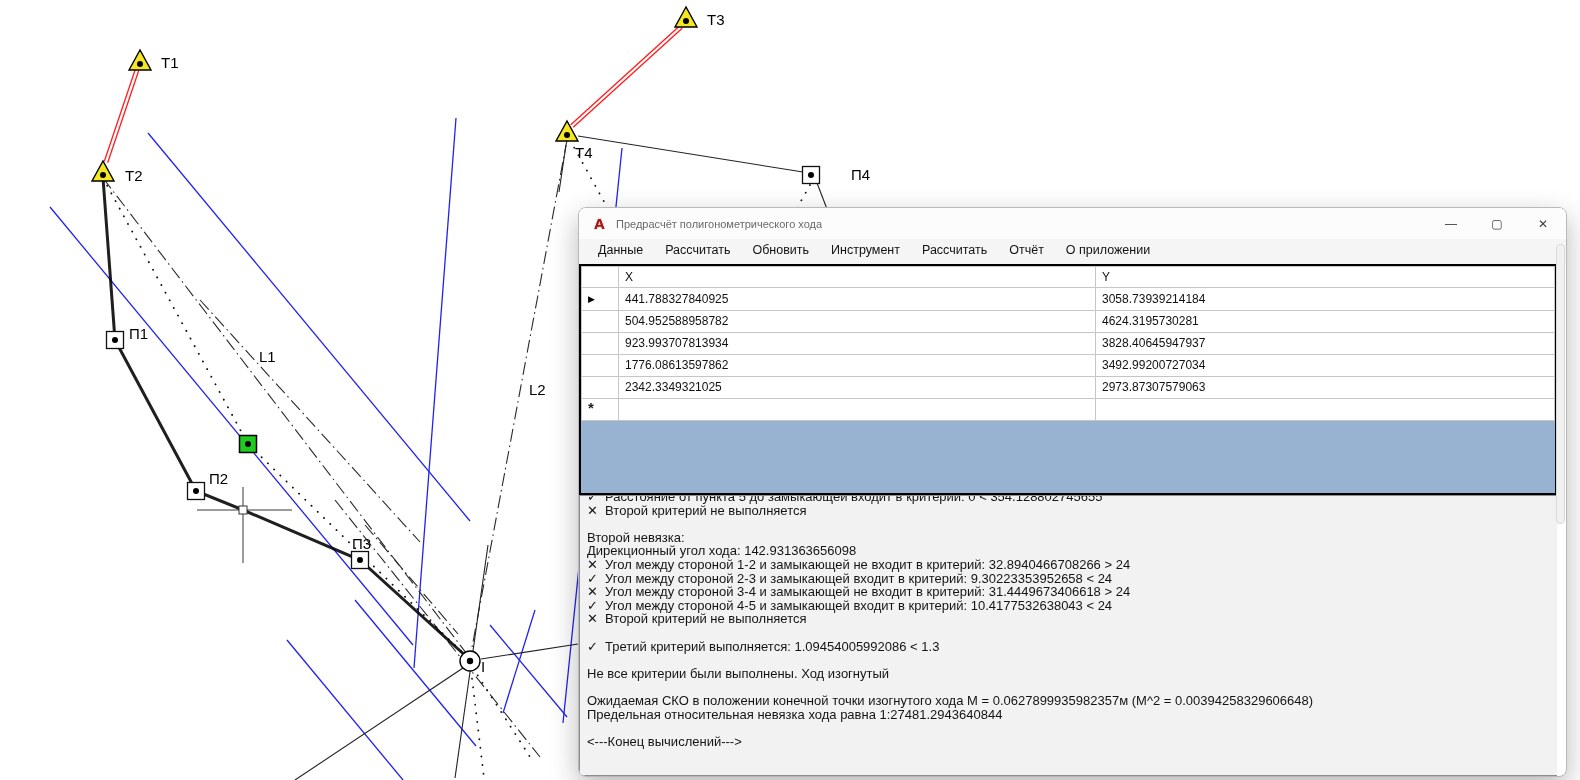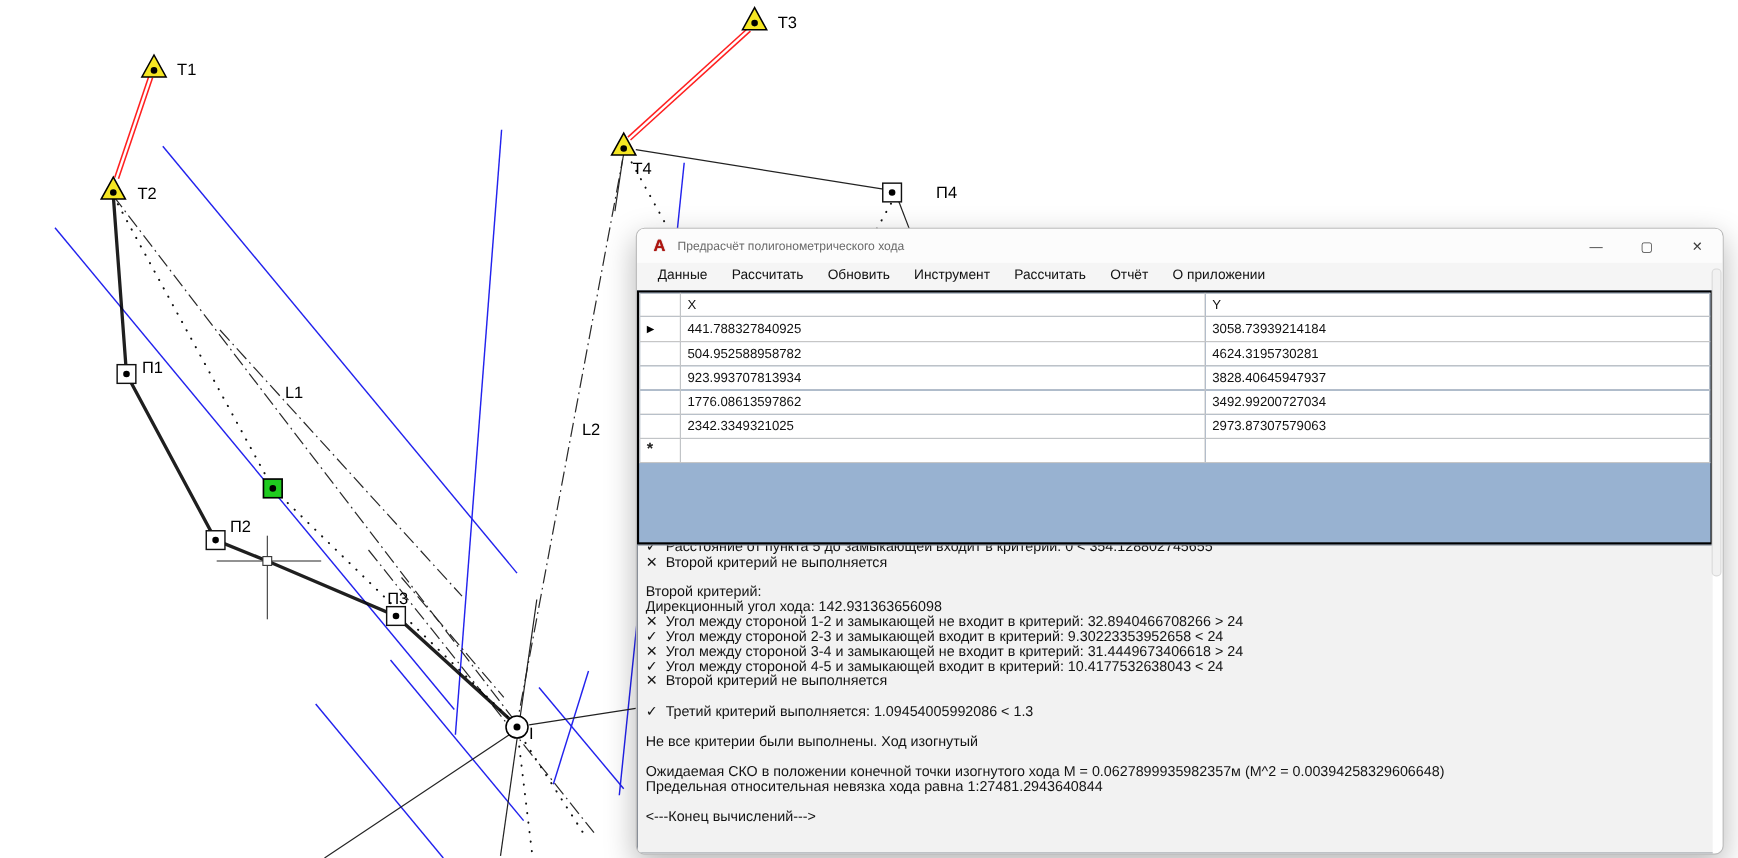--- a/index.html
+++ b/index.html
@@ -217,21 +217,21 @@
         </tr>
       </tbody>
         </table>
     </div>
 
     <div class="output">
       <div class="out-scroll">
         <div class="out-line">✓  Расстояние от пункта 5 до замыкающей входит в критерий: 0 &lt; 354.128802745655</div>
         <div class="out-line">✕  Второй критерий не выполняется</div>
         <div class="out-line"></div>
-        <div class="out-line">Второй критерий:</div>
+        <div class="out-line">Второй невязка:</div>
         <div class="out-line">Дирекционный угол хода: 142.931363656098</div>
         <div class="out-line">✕  Угол между стороной 1-2 и замыкающей не входит в критерий: 32.8940466708266 &gt; 24</div>
         <div class="out-line">✓  Угол между стороной 2-3 и замыкающей входит в критерий: 9.30223353952658 &lt; 24</div>
         <div class="out-line">✕  Угол между стороной 3-4 и замыкающей не входит в критерий: 31.4449673406618 &gt; 24</div>
         <div class="out-line">✓  Угол между стороной 4-5 и замыкающей входит в критерий: 10.4177532638043 &lt; 24</div>
         <div class="out-line">✕  Второй критерий не выполняется</div>
         <div class="out-line"></div>
         <div class="out-line">✓  Третий критерий выполняется: 1.09454005992086 &lt; 1.3</div>
         <div class="out-line"></div>
         <div class="out-line">Не все критерии были выполнены. Ход изогнутый</div>

